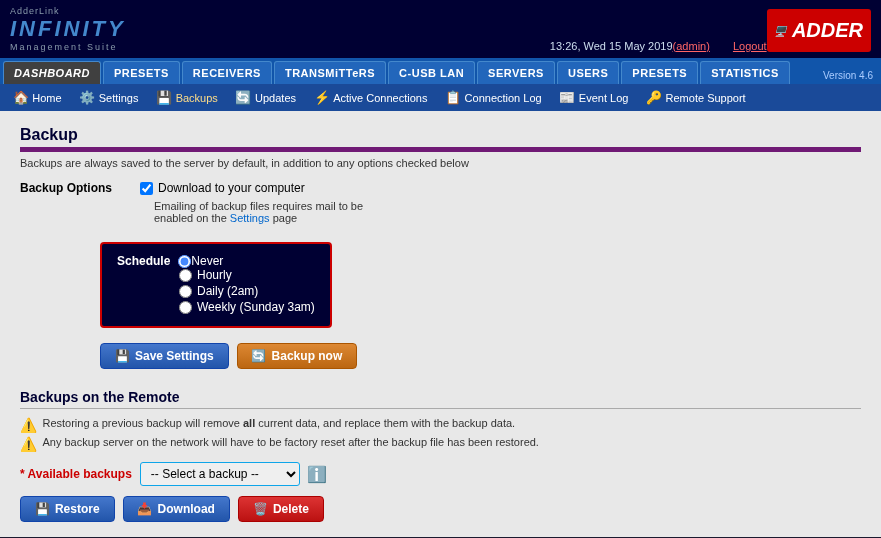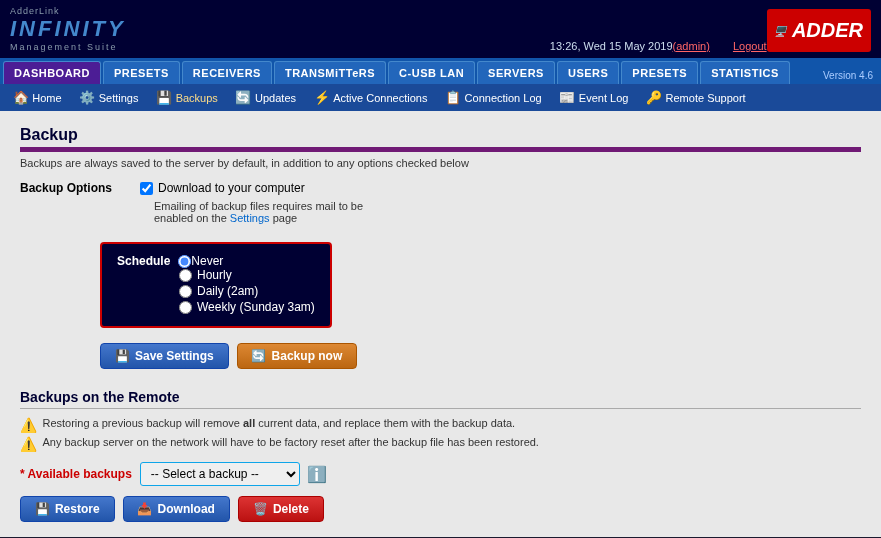--- a/index.html
+++ b/index.html
@@ -13,21 +13,21 @@
     .logo-management { color: #8899aa; font-size: 9px; letter-spacing: 2px; }
     .header-right { display: flex; flex-direction: row; align-items: flex-end; }
     .header-time { color: #ccddee; font-size: 11px; }
     .header-admin { color: #ccddee; font-size: 11px; }
     .header-admin span { color: #ff6666; cursor: pointer; text-decoration: underline; }
     .adder-logo { color: #fff; font-size: 20px; font-weight: bold; font-style: italic; background: #cc0000; padding: 10px 8px; border-radius: 3px; margin-top: 2px; }
 
     
     .nav-tabs { background: #1155aa; display: flex; padding: 3px 3px 0 3px; gap: 2px; align-items: flex-end; }
     .nav-tab { background: #2266bb; color: #fff; padding: 5px 10px; font-size: 11px; font-weight: bold; cursor: pointer; border-radius: 3px 3px 0 0; border: 1px solid #4488cc; border-bottom: none; letter-spacing: 0.5px; }
-    .nav-tab.active { background: #4c1d95; color: #fff; }
+    .nav-tab.active { background: #404040; color: #fff; font-style: italic; }
     .version-label { color: #aaccff; font-size: 10px; margin-left: auto; padding-right: 5px; padding-bottom: 3px; }
 
     
     .sub-nav { background: #1a4a99; display: flex; padding: 3px 5px; gap: 2px; align-items: center; }
     .sub-nav-item { color: #fff; padding: 3px 8px; font-size: 11px; cursor: pointer; display: flex; align-items: center; gap: 3px; text-decoration: none; }
     .sub-nav-item.active { color: #ffdd88; }
     .sub-nav-icon { font-size: 13px; }
 
     
     .content { background: #e8e8e8; min-height: 420px; padding: 15px 20px; }

